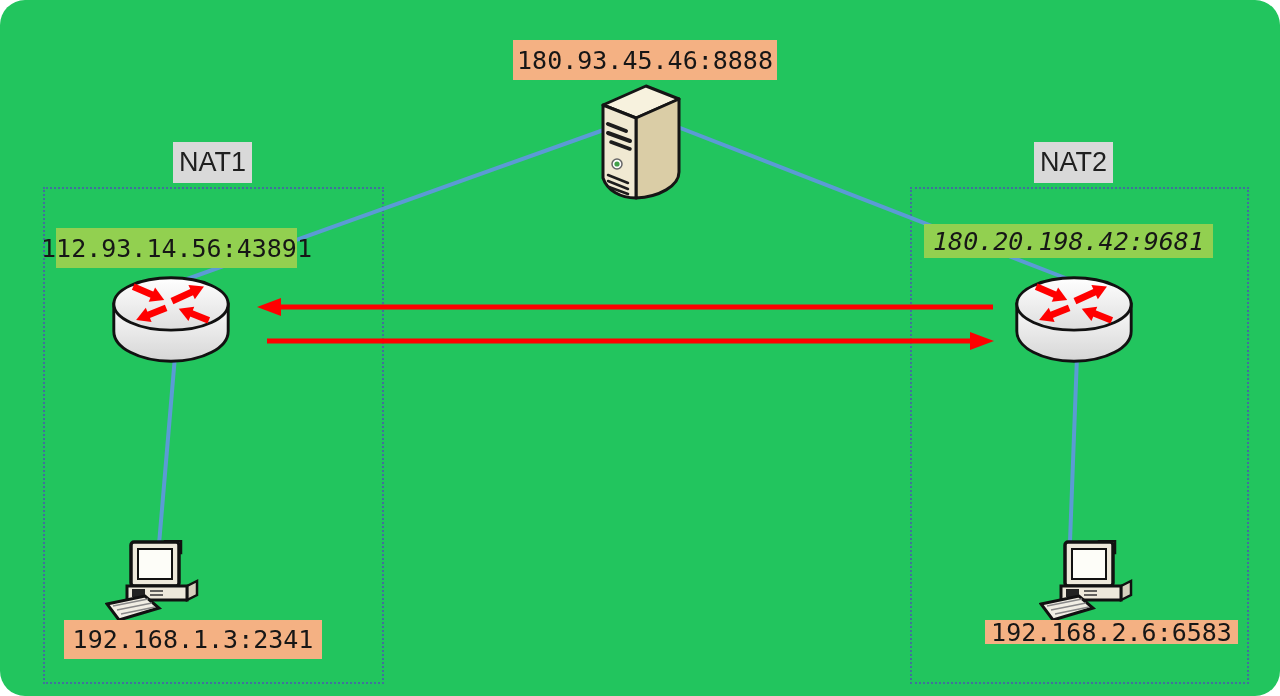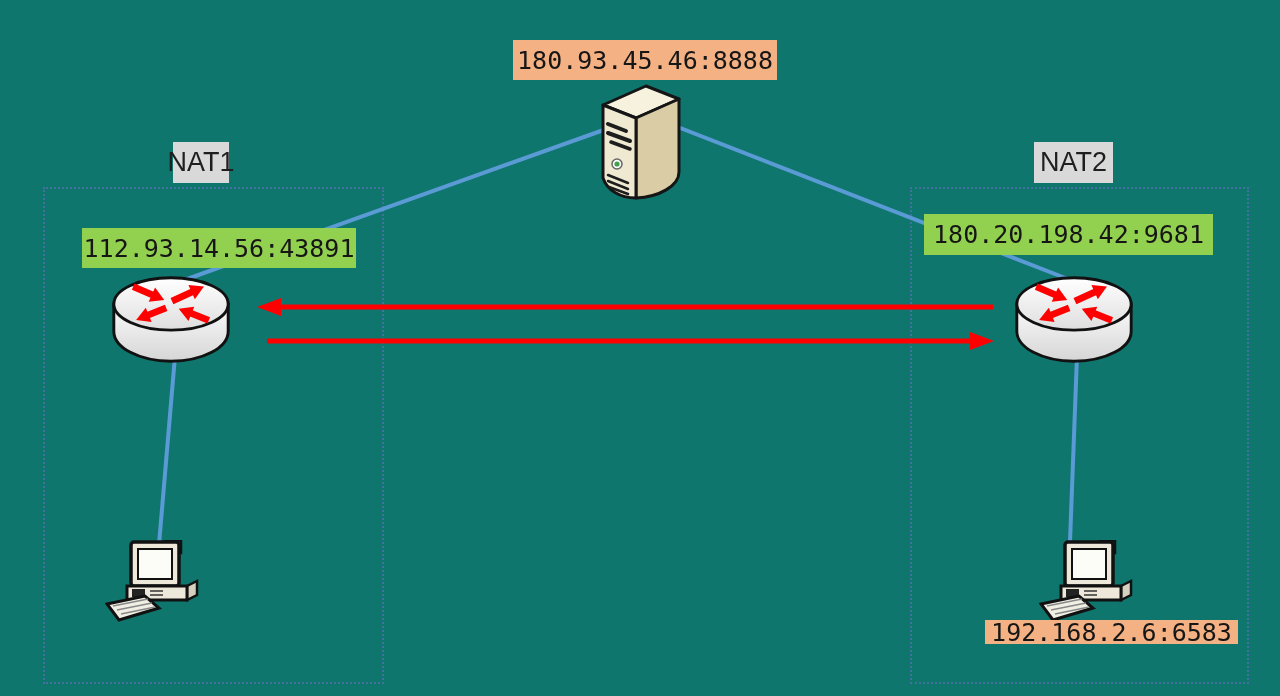--- a/index.html
+++ b/index.html
@@ -1,39 +1,39 @@
 <!DOCTYPE html>
 <html style="--public-bg: #92D050; --private-bg: #F4B183; --nat-bg: #D9D9D9; --link: #5B9BD5; --arrow: #FF0000; --box-border: #41719C;"><head>
 <meta charset="utf-8">
 <style>
   html,body{margin:0;padding:0;background:#ffffff;}
-  .canvas{position:relative;width:1280px;height:696px;background:#0f766e;overflow:hidden;
-          font-family:"Liberation Sans",sans-serif;}
+  .canvas{position:relative;width:1280px;height:696px;background:#22c55e;overflow:hidden;
+          font-family:"Liberation Sans",sans-serif;border-radius:25px;}
   .natbox{position:absolute;z-index:1;border:2px dotted var(--box-border,#41719C);background:transparent;}
   #nat1box{left:43px;top:187px;width:337px;height:493px;}
   #nat2box{left:910px;top:187px;width:335px;height:493px;}
   .overlay{position:absolute;left:0;top:0;width:1280px;height:696px;z-index:2;pointer-events:none;}
   .icon{position:absolute;z-index:3;}
   #serverIcon{left:583px;top:78px;width:112px;height:126px;}
   #router1Icon{left:108px;top:271px;width:126px;height:97px;}
   #router2Icon{left:1011px;top:271px;width:126px;height:97px;}
   #pc1Icon{left:104px;top:540px;width:102px;height:82px;}
   #pc2Icon{left:1038px;top:540px;width:102px;height:82px;}
   .lbl{position:absolute;z-index:4;display:flex;align-items:center;justify-content:center;
        white-space:nowrap;color:#161616;}
   .mono{font-family:"DejaVu Sans Mono","Liberation Mono",monospace;font-size:25px;}
   .sans{font-family:"Liberation Sans",sans-serif;font-size:27px;color:#1f1f1f;}
   .orange{background:var(--private-bg,#F4B183);}
   .green{background:var(--public-bg,#92D050);}
   .gray{background:var(--nat-bg,#D9D9D9);}
   #serverLbl{left:513px;top:40px;width:264px;height:40px;}
-  #nat1Title{left:173px;top:142px;width:56px;height:41px;}
+  #nat1Title{left:173px;top:142px;width:79px;height:41px;}
   #nat2Title{left:1034px;top:142px;width:79px;height:41px;}
-  #nat1Pub{left:82px;top:228px;width:274px;height:40px;}
-  #nat2Pub{left:924px;top:214px;width:289px;height:41px;}
+  #nat1Pub{left:56px;top:228px;width:241px;height:40px;}
+  #nat2Pub{left:924px;top:224px;width:289px;height:34px;font-style:italic;}
   #host1Lbl{left:64px;top:620px;width:258px;height:39px;}
   #host2Lbl{left:985px;top:620px;width:253px;height:24px;}
   .blue-link{stroke:var(--link,#5B9BD5);stroke-width:4;stroke-linecap:round;}
   .red-shaft{stroke:var(--arrow,#FF0000);stroke-width:5;}
   .red-head{fill:var(--arrow,#FF0000);}
   .router-arrow-shaft{stroke:var(--arrow,#FF0000);stroke-width:7;}
   .router-arrow-head{fill:var(--arrow,#FF0000);}
   .hidden-defs{position:absolute;width:0;height:0;overflow:hidden;}
 </style>
 </head>
@@ -127,18 +127,19 @@
     <use href="#sym-pc" xlink:href="#sym-pc"></use>
   </svg>
   <svg class="icon" id="pc2Icon" viewBox="0 0 100 82">
     <use href="#sym-pc" xlink:href="#sym-pc"></use>
   </svg>
 
   <div class="lbl mono orange" id="serverLbl">180.93.45.46:8888</div>
 
   <div class="lbl sans gray" id="nat1Title">NAT1</div>
   <div class="lbl mono green" id="nat1Pub">112.93.14.56:43891</div>
+  <div class="lbl mono orange" id="host1Lbl">192.168.1.3:2341</div>
 
   <div class="lbl sans gray" id="nat2Title">NAT2</div>
   <div class="lbl mono green" id="nat2Pub">180.20.198.42:9681</div>
   <div class="lbl mono orange" id="host2Lbl">192.168.2.6:6583</div>
 
 </div>
 
 </body></html>

